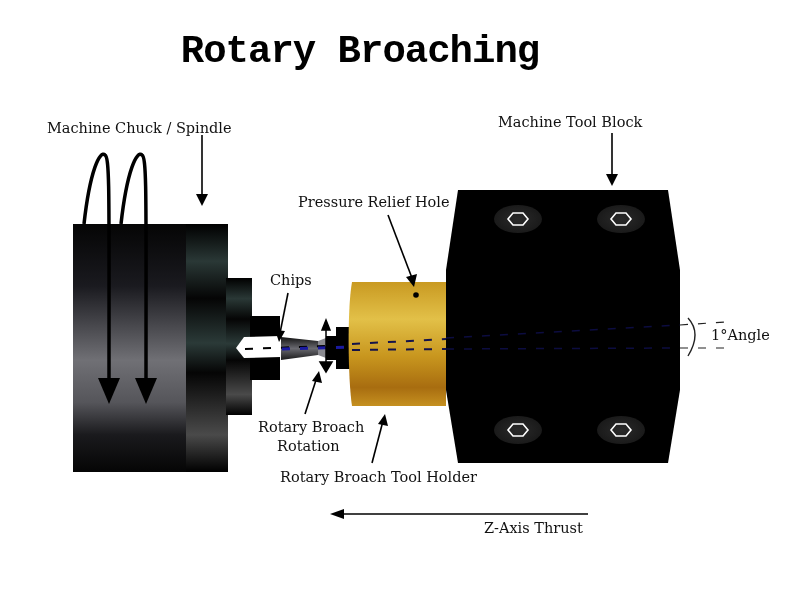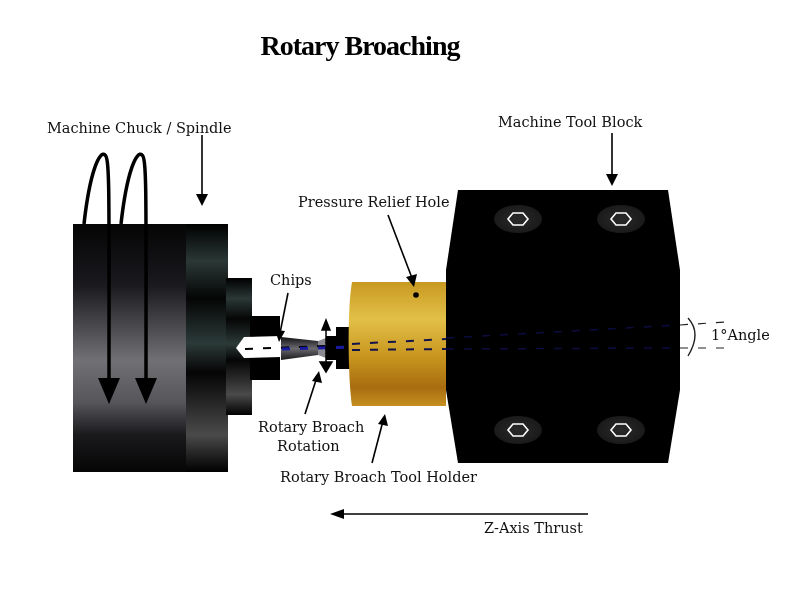--- a/index.html
+++ b/index.html
@@ -1,19 +1,19 @@
 <!DOCTYPE html>
 <html><head>
   <meta charset="utf-8">
   <style>
     html, body { margin: 0; padding: 0; background: #ffffff; }
     body { width: 800px; height: 600px; position: relative; overflow: hidden; font-family: "DejaVu Serif", serif; }
     #title {
       position: absolute; left: 0; top: 30px; width: 720px; text-align: center;
-      font-family: Liberation Serif, serif; font-weight: bold; font-size: 28px; color: #000;
+      font-family: Liberation Mono, monospace; font-weight: bold; font-size: 39px; color: #000;
       letter-spacing: -1px;
     }
     svg#diagram { position: absolute; left: 0; top: 0; }
     .lbl { font-family: "DejaVu Serif", serif; font-size: 14.5px; fill: #111; }
   </style>
 </head>
 <body>
 
 <div id="title">Rotary Broaching</div>
 

